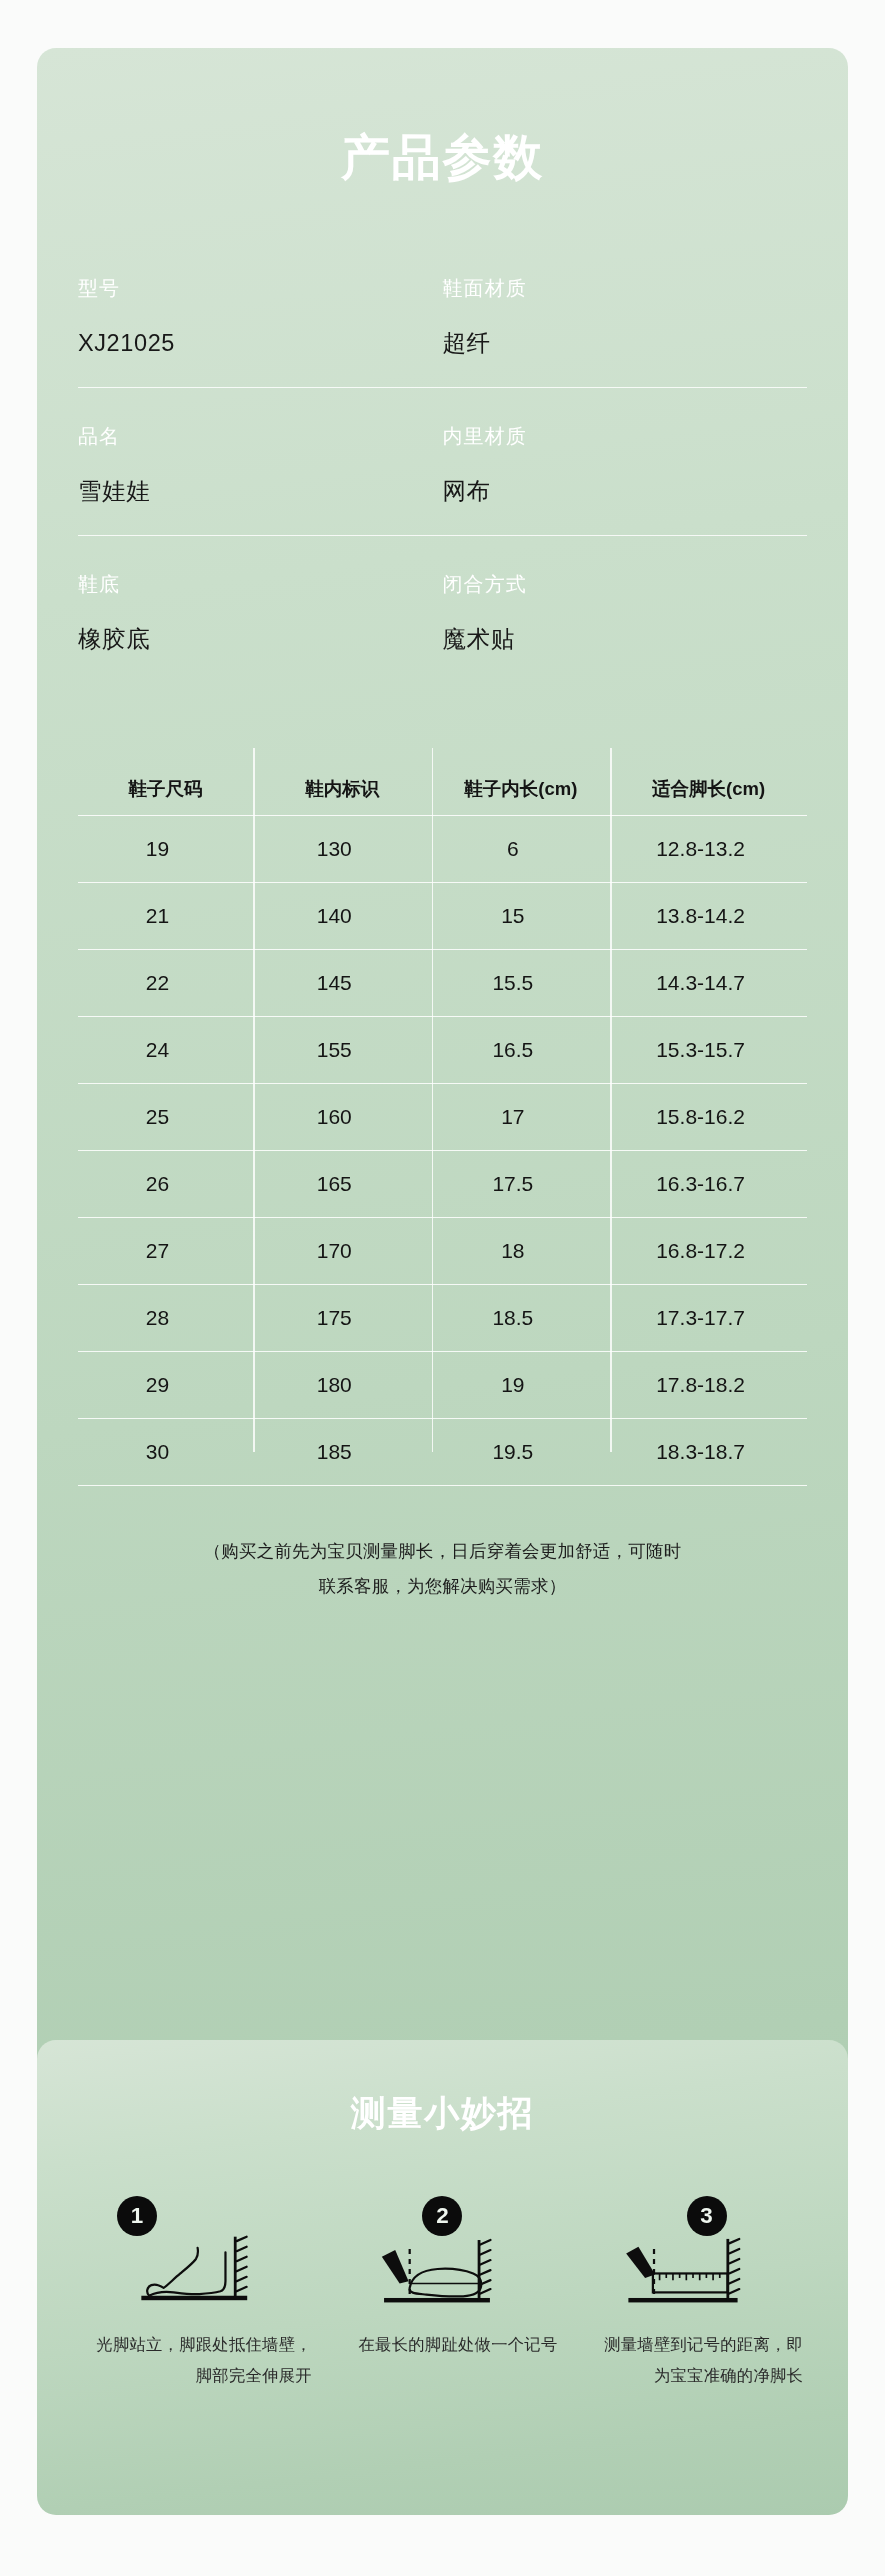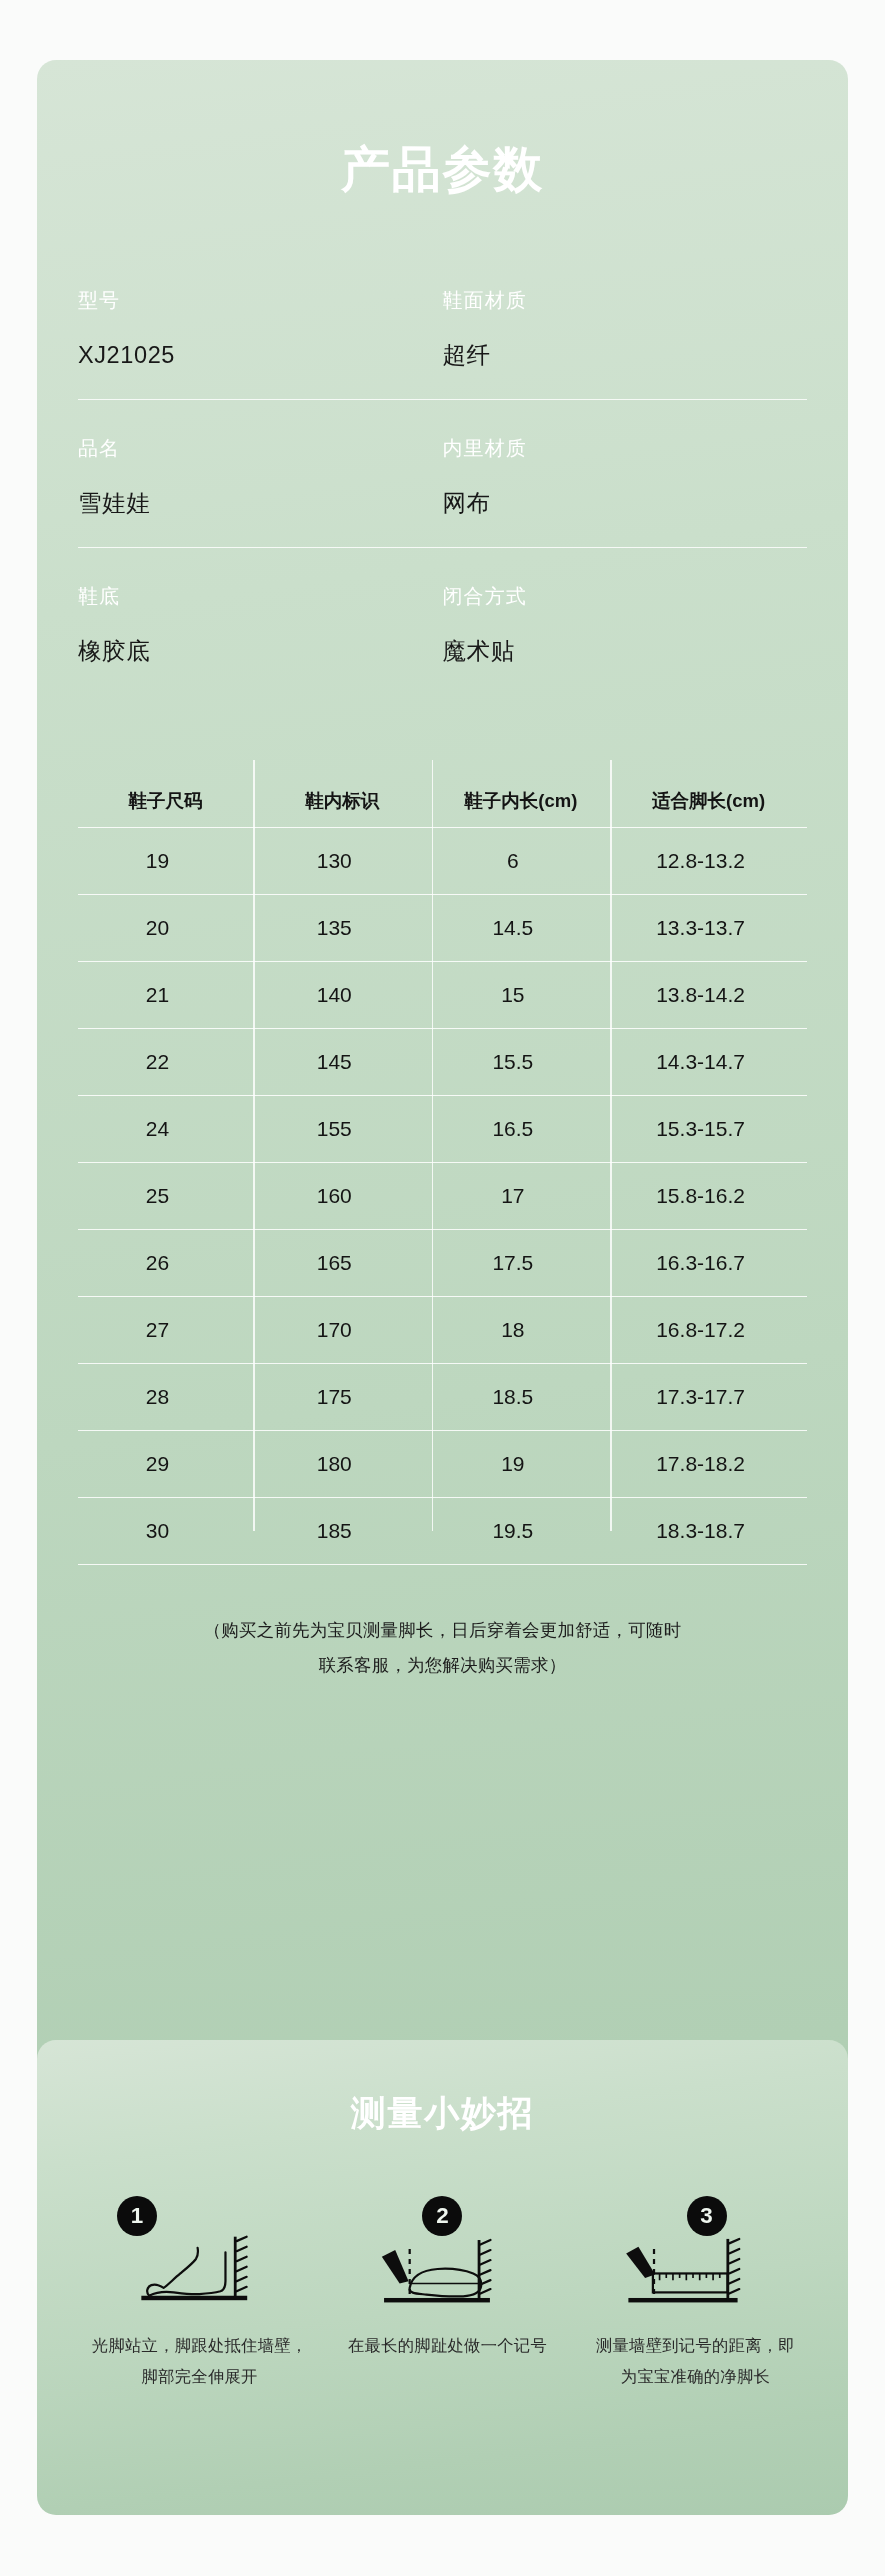--- a/index.html
+++ b/index.html
@@ -14,21 +14,21 @@
 
   
   .card {
     position: absolute;
     left: 37px;
     width: 811px;
     border-radius: 19px;
     background: linear-gradient(173deg, #d6e5d6 0%, #cadfcb 22%, #bdd7bf 55%, #b1cfb4 82%, #abcbaf 100%);
     overflow: hidden;
   }
-  #card-spec  { top: 60px;   height: 2422px; }
+  #card-spec  { top: 48px;   height: 2422px; }
   #card-tips  { top: 2040px; height: 475px;  }
 
   
   .card-title {
     color: #ffffff;
     font-weight: 700;
     text-align: center;
     letter-spacing: 1.7px;
     line-height: 1;
   }
@@ -130,22 +130,23 @@
   .step-badge.b1 { left: 24%; }
   .step-badge.b2 { left: 50%; }
   .step-badge.b3 { left: 58%; }
   .step-svg { display: block; }
   .step-caption {
     margin-top: 22.4px;
     color: #2a2a2a;
     font-size: 16.3px;
     line-height: 1.85;
     letter-spacing: 0.3px;
-    text-align: center;
+    text-align: right;
     padding-left: 5.6px;
+    font-family: Liberation Serif, serif;
   }
   .step:nth-child(2) .step-caption { padding-left: 10px; }
   .step:nth-child(3) .step-caption { padding-left: 14.6px; }
 </style>
 </head>
 <body>
 
 <div class="page">
 
   <section class="card" id="card-spec">
@@ -208,26 +209,20 @@
             <th class="col-2">鞋子内长(cm)</th>
             <th class="col-3">适合脚长(cm)</th>
           </tr>
         </thead>
         <tbody id="size-table-body">
             <tr>
               <td class="col-0">19</td>
               <td class="col-1">130</td>
               <td class="col-2">6</td>
               <td class="col-3">12.8-13.2</td>
-            </tr>
-            <tr>
-              <td class="col-0">20</td>
-              <td class="col-1">135</td>
-              <td class="col-2">14.5</td>
-              <td class="col-3">13.3-13.7</td>
             </tr>
             <tr>
               <td class="col-0">21</td>
               <td class="col-1">140</td>
               <td class="col-2">15</td>
               <td class="col-3">13.8-14.2</td>
             </tr>
             <tr>
               <td class="col-0">22</td>
               <td class="col-1">145</td>

